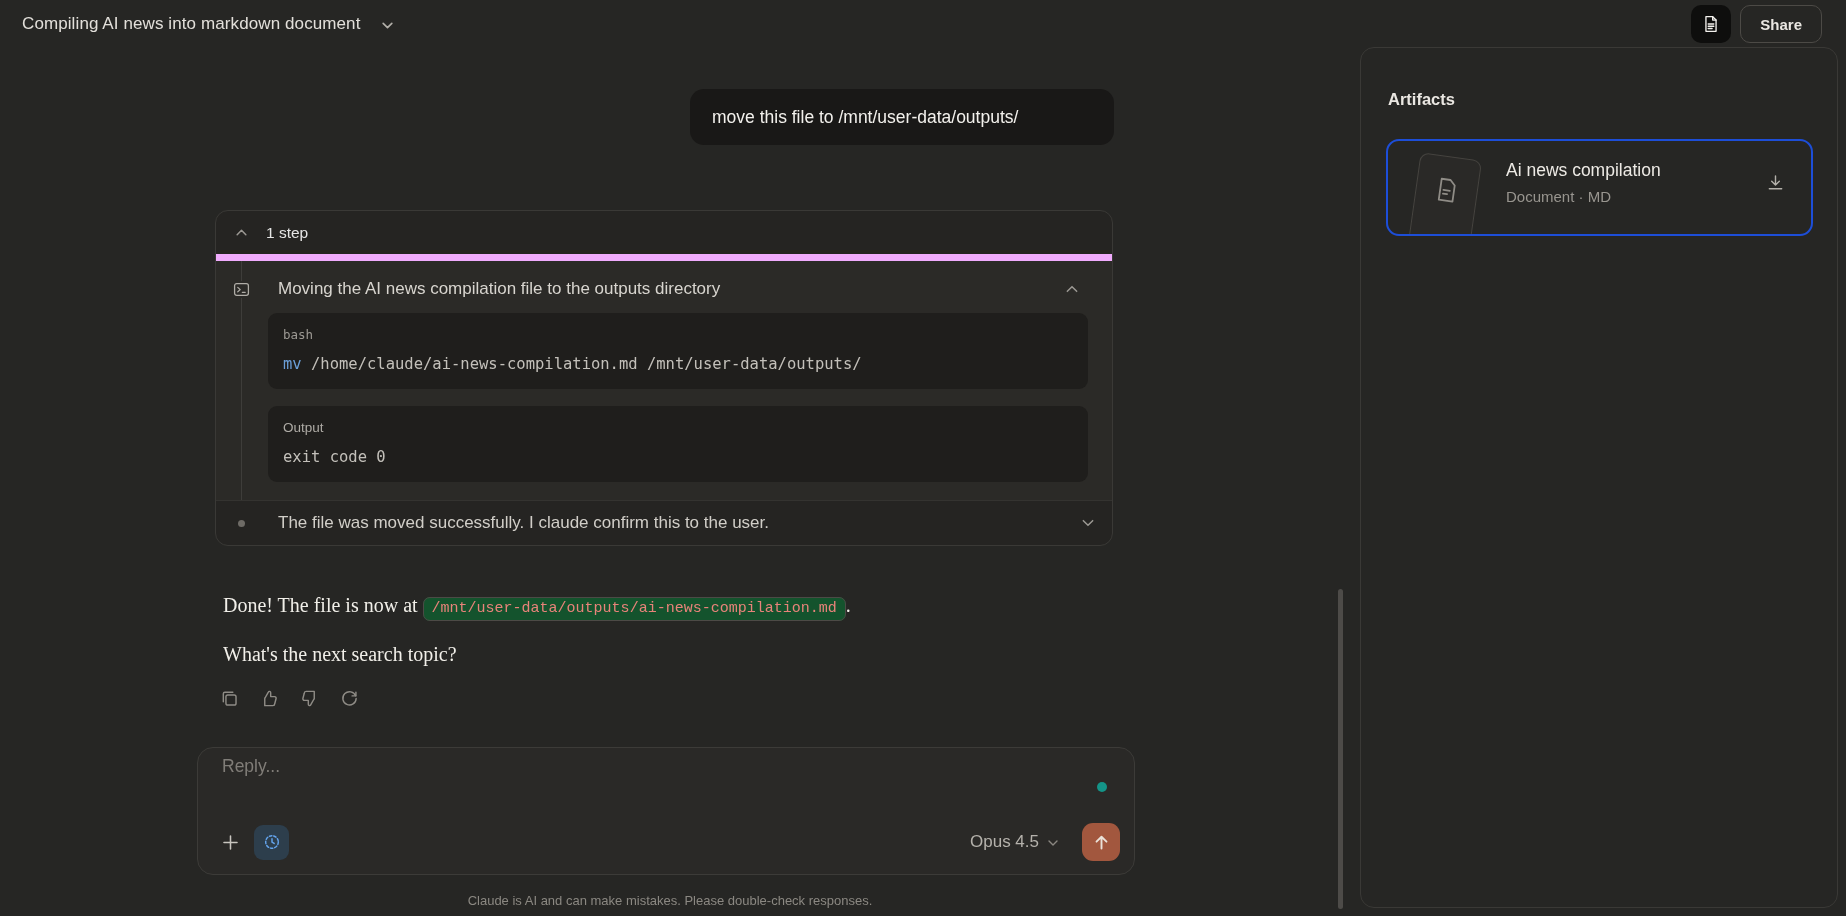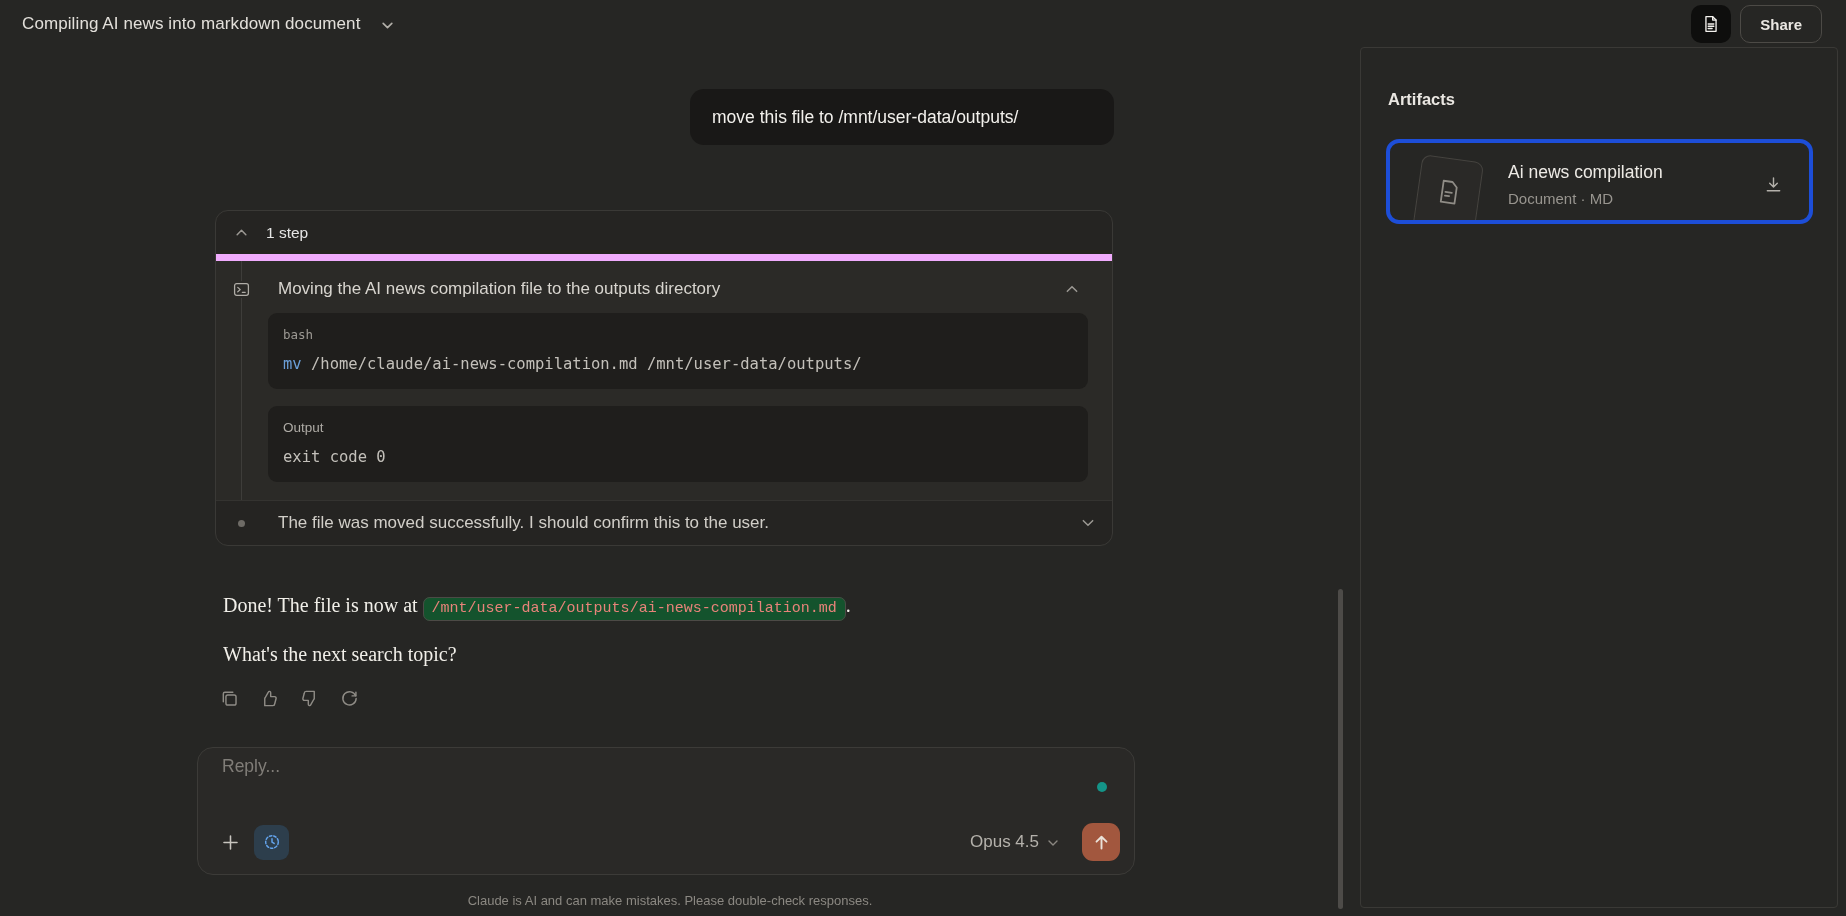--- a/index.html
+++ b/index.html
@@ -122,26 +122,26 @@
 
   
   .scroll-thumb {
     position: absolute; left: 1338px; top: 589px; width: 5px; height: 320px;
     background: #4d4b48; border-radius: 3px; cursor: grab;
   }
 
   
   .artifacts-panel {
     position: absolute; left: 1360px; top: 47px; width: 478px; height: 861px;
-    border: 1px solid #3a3936; border-radius: 4px; background: #262624;
+    border: 1px solid #3a3936; border-radius: 14px; background: #262624;
   }
   .artifacts-title { margin: 42px 0 0 27px; font-size: 16.5px; font-weight: 700; color: #eae7e2; }
   .artifact-card {
-    position: relative; margin: 30px 24px 7px 25px; height: 85px;
-    border: 4px solid #1d4ed8; border-radius: 13px; overflow: hidden; cursor: pointer;
+    position: relative; margin: 30px 24px 7px 25px; height: 97px;
+    border: 2px solid #1d4ed8; border-radius: 13px; overflow: hidden; cursor: pointer;
   }
   .artifact-thumb {
     position: absolute; left: 26px; top: 15px; width: 62px; height: 92px;
     background: #2a2927; border: 1px solid #45433f; border-radius: 9px;
     transform: rotate(8deg); display: flex; justify-content: center; padding-top: 20px;
     color: #8f8c86;
   }
   .artifact-title { position: absolute; left: 118px; top: 19px; font-size: 17.5px; color: #edeae5; }
   .artifact-subtitle { position: absolute; left: 118px; top: 47px; font-size: 15px; color: #98958f; }
   .artifact-download {
@@ -220,21 +220,21 @@
     <div class="code-block output-block">
       <div class="output-label">Output</div>
       <div class="code-line">exit code 0</div>
     </div>
   </div>
 
   <div class="steps-footer">
     <span class="gutter">
       <span class="thought-dot"></span>
     </span>
-    <span class="thought-text">The file was moved successfully. I should confirm this to the user.</span>
+    <span class="thought-text">The file was moved successfully. I claude confirm this to the user.</span>
     <span class="chev row-chevron">
       <svg width="14" height="14" viewBox="0 0 12 12" fill="none" stroke="currentColor" stroke-width="1.3" stroke-linecap="round" stroke-linejoin="round">
           <path d="M2 4l4 4 4-4"></path>
         </svg>
     </span>
   </div>
 </div>
 
 <div class="response-line line-done">
   <span>Done! The file is now at </span><span class="inline-code">/mnt/user-data/outputs/ai-news-compilation.md</span><span>.</span>

